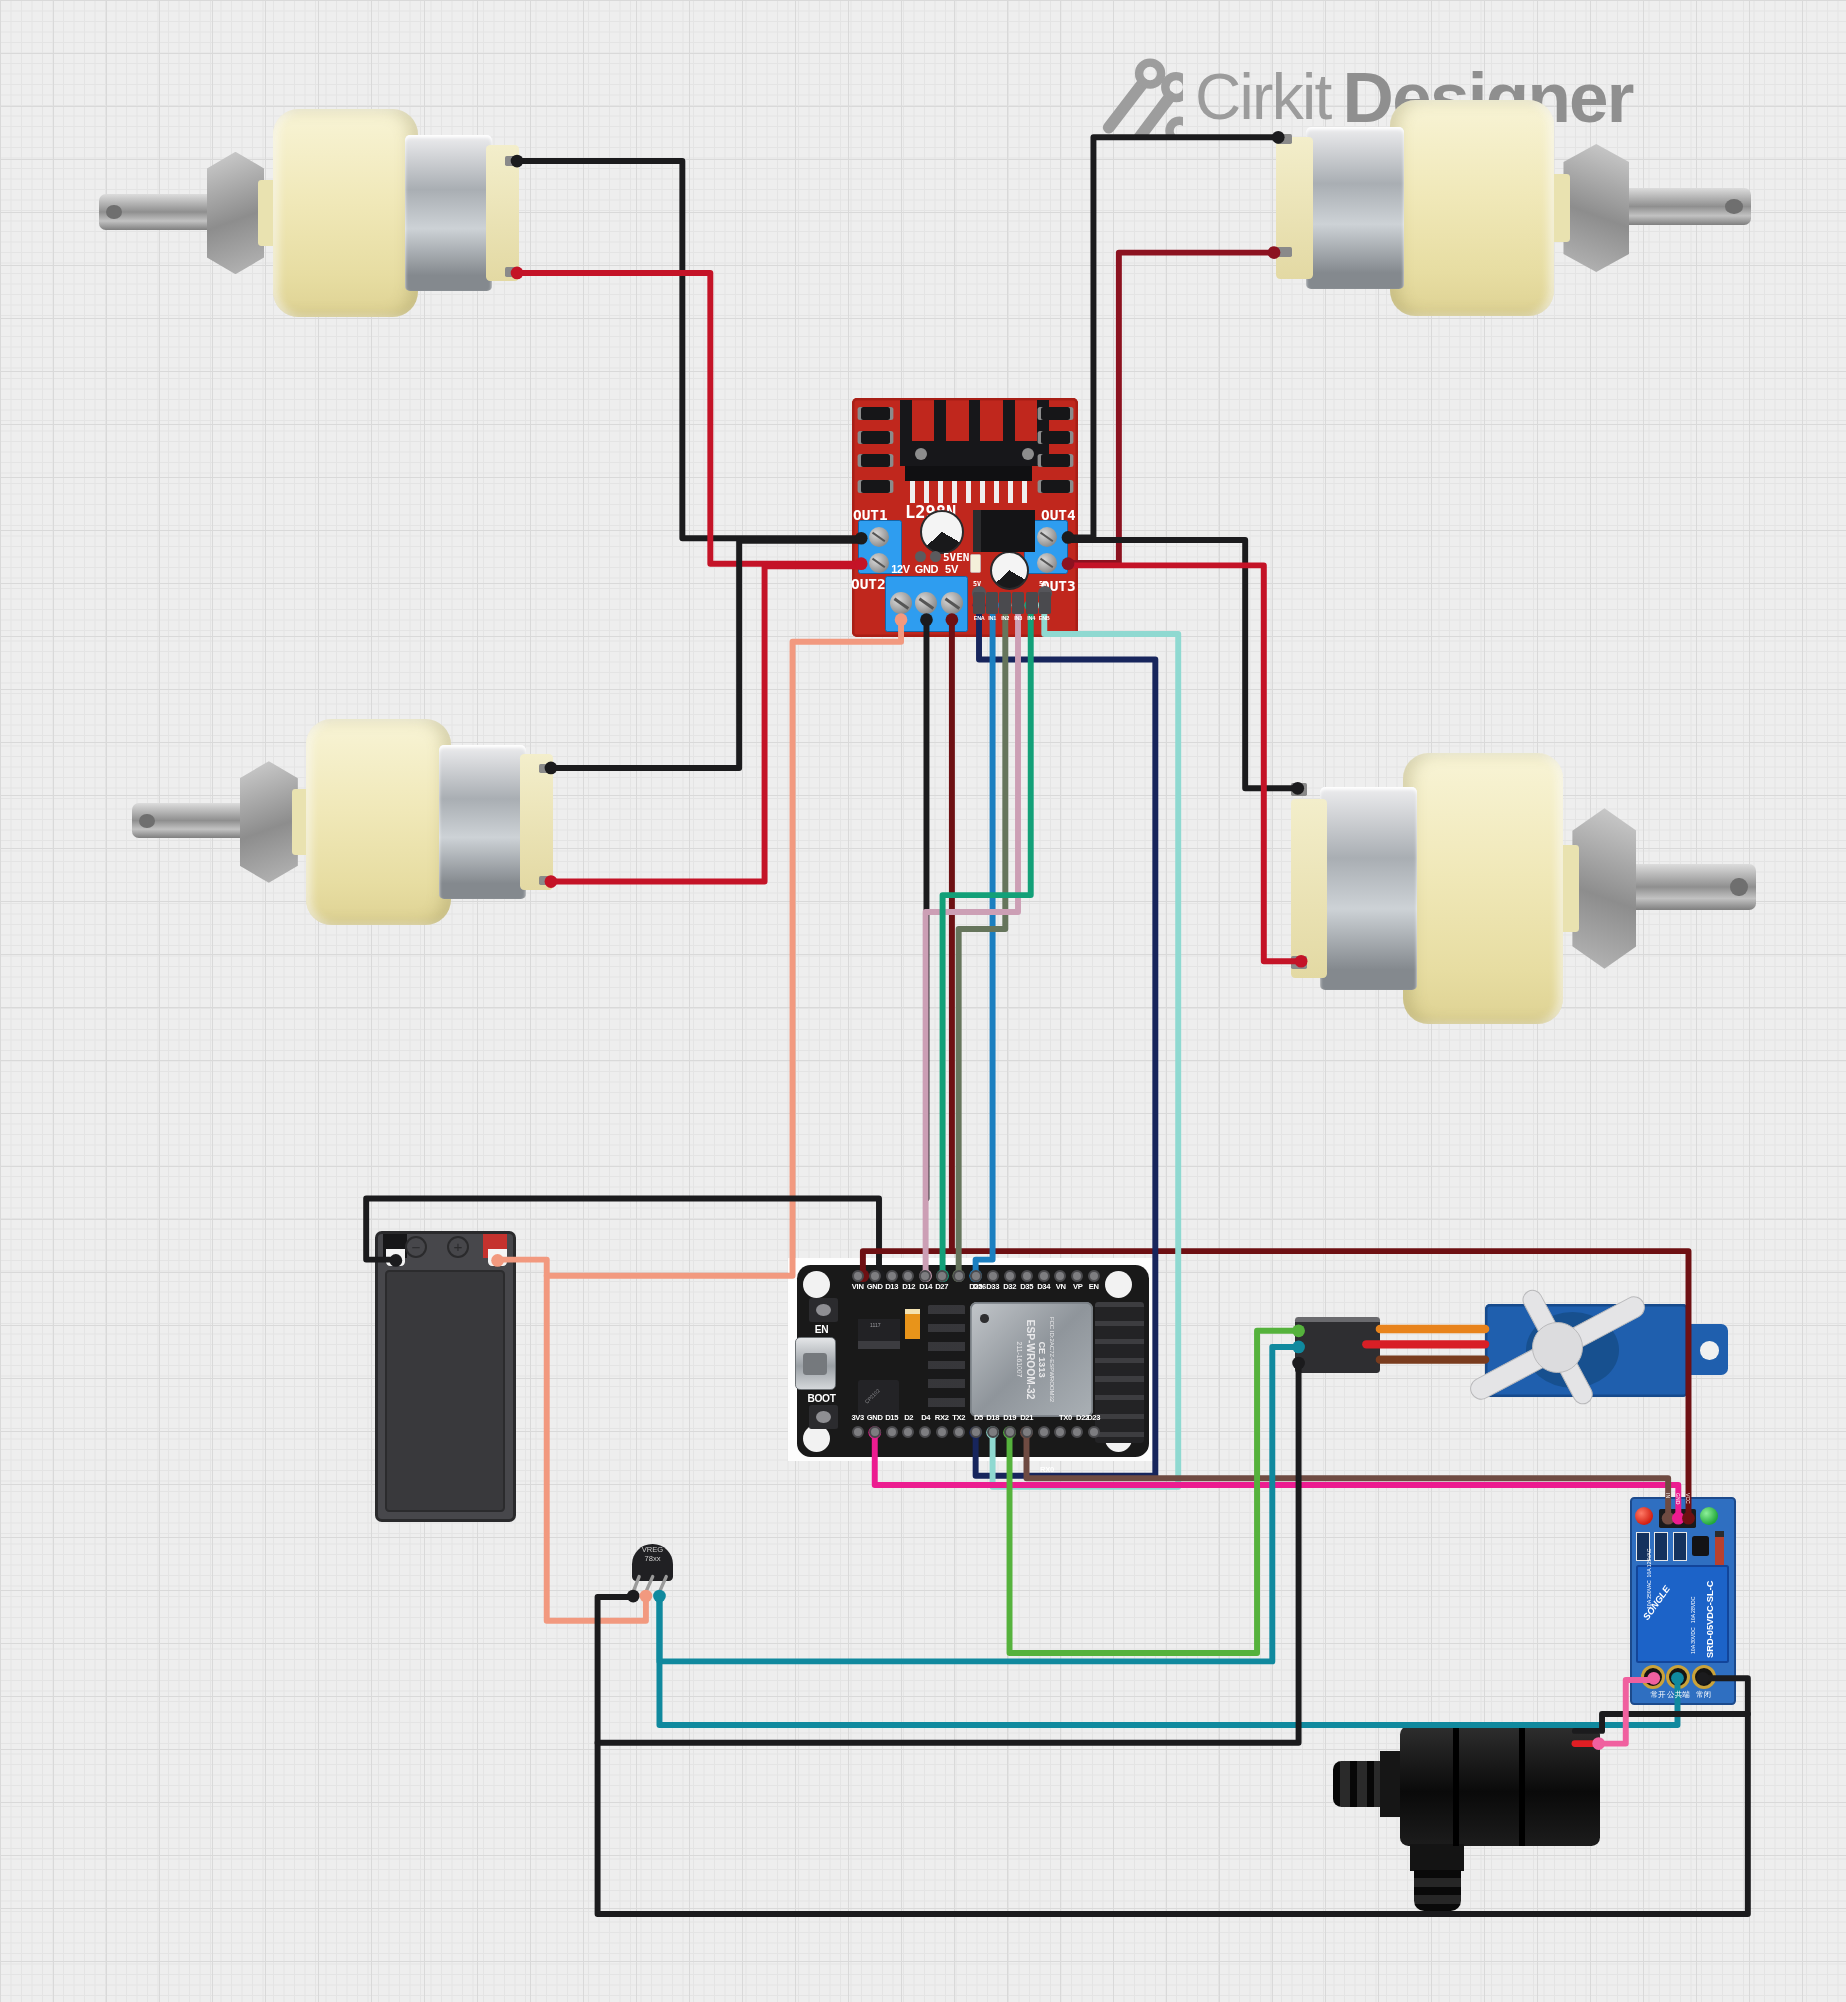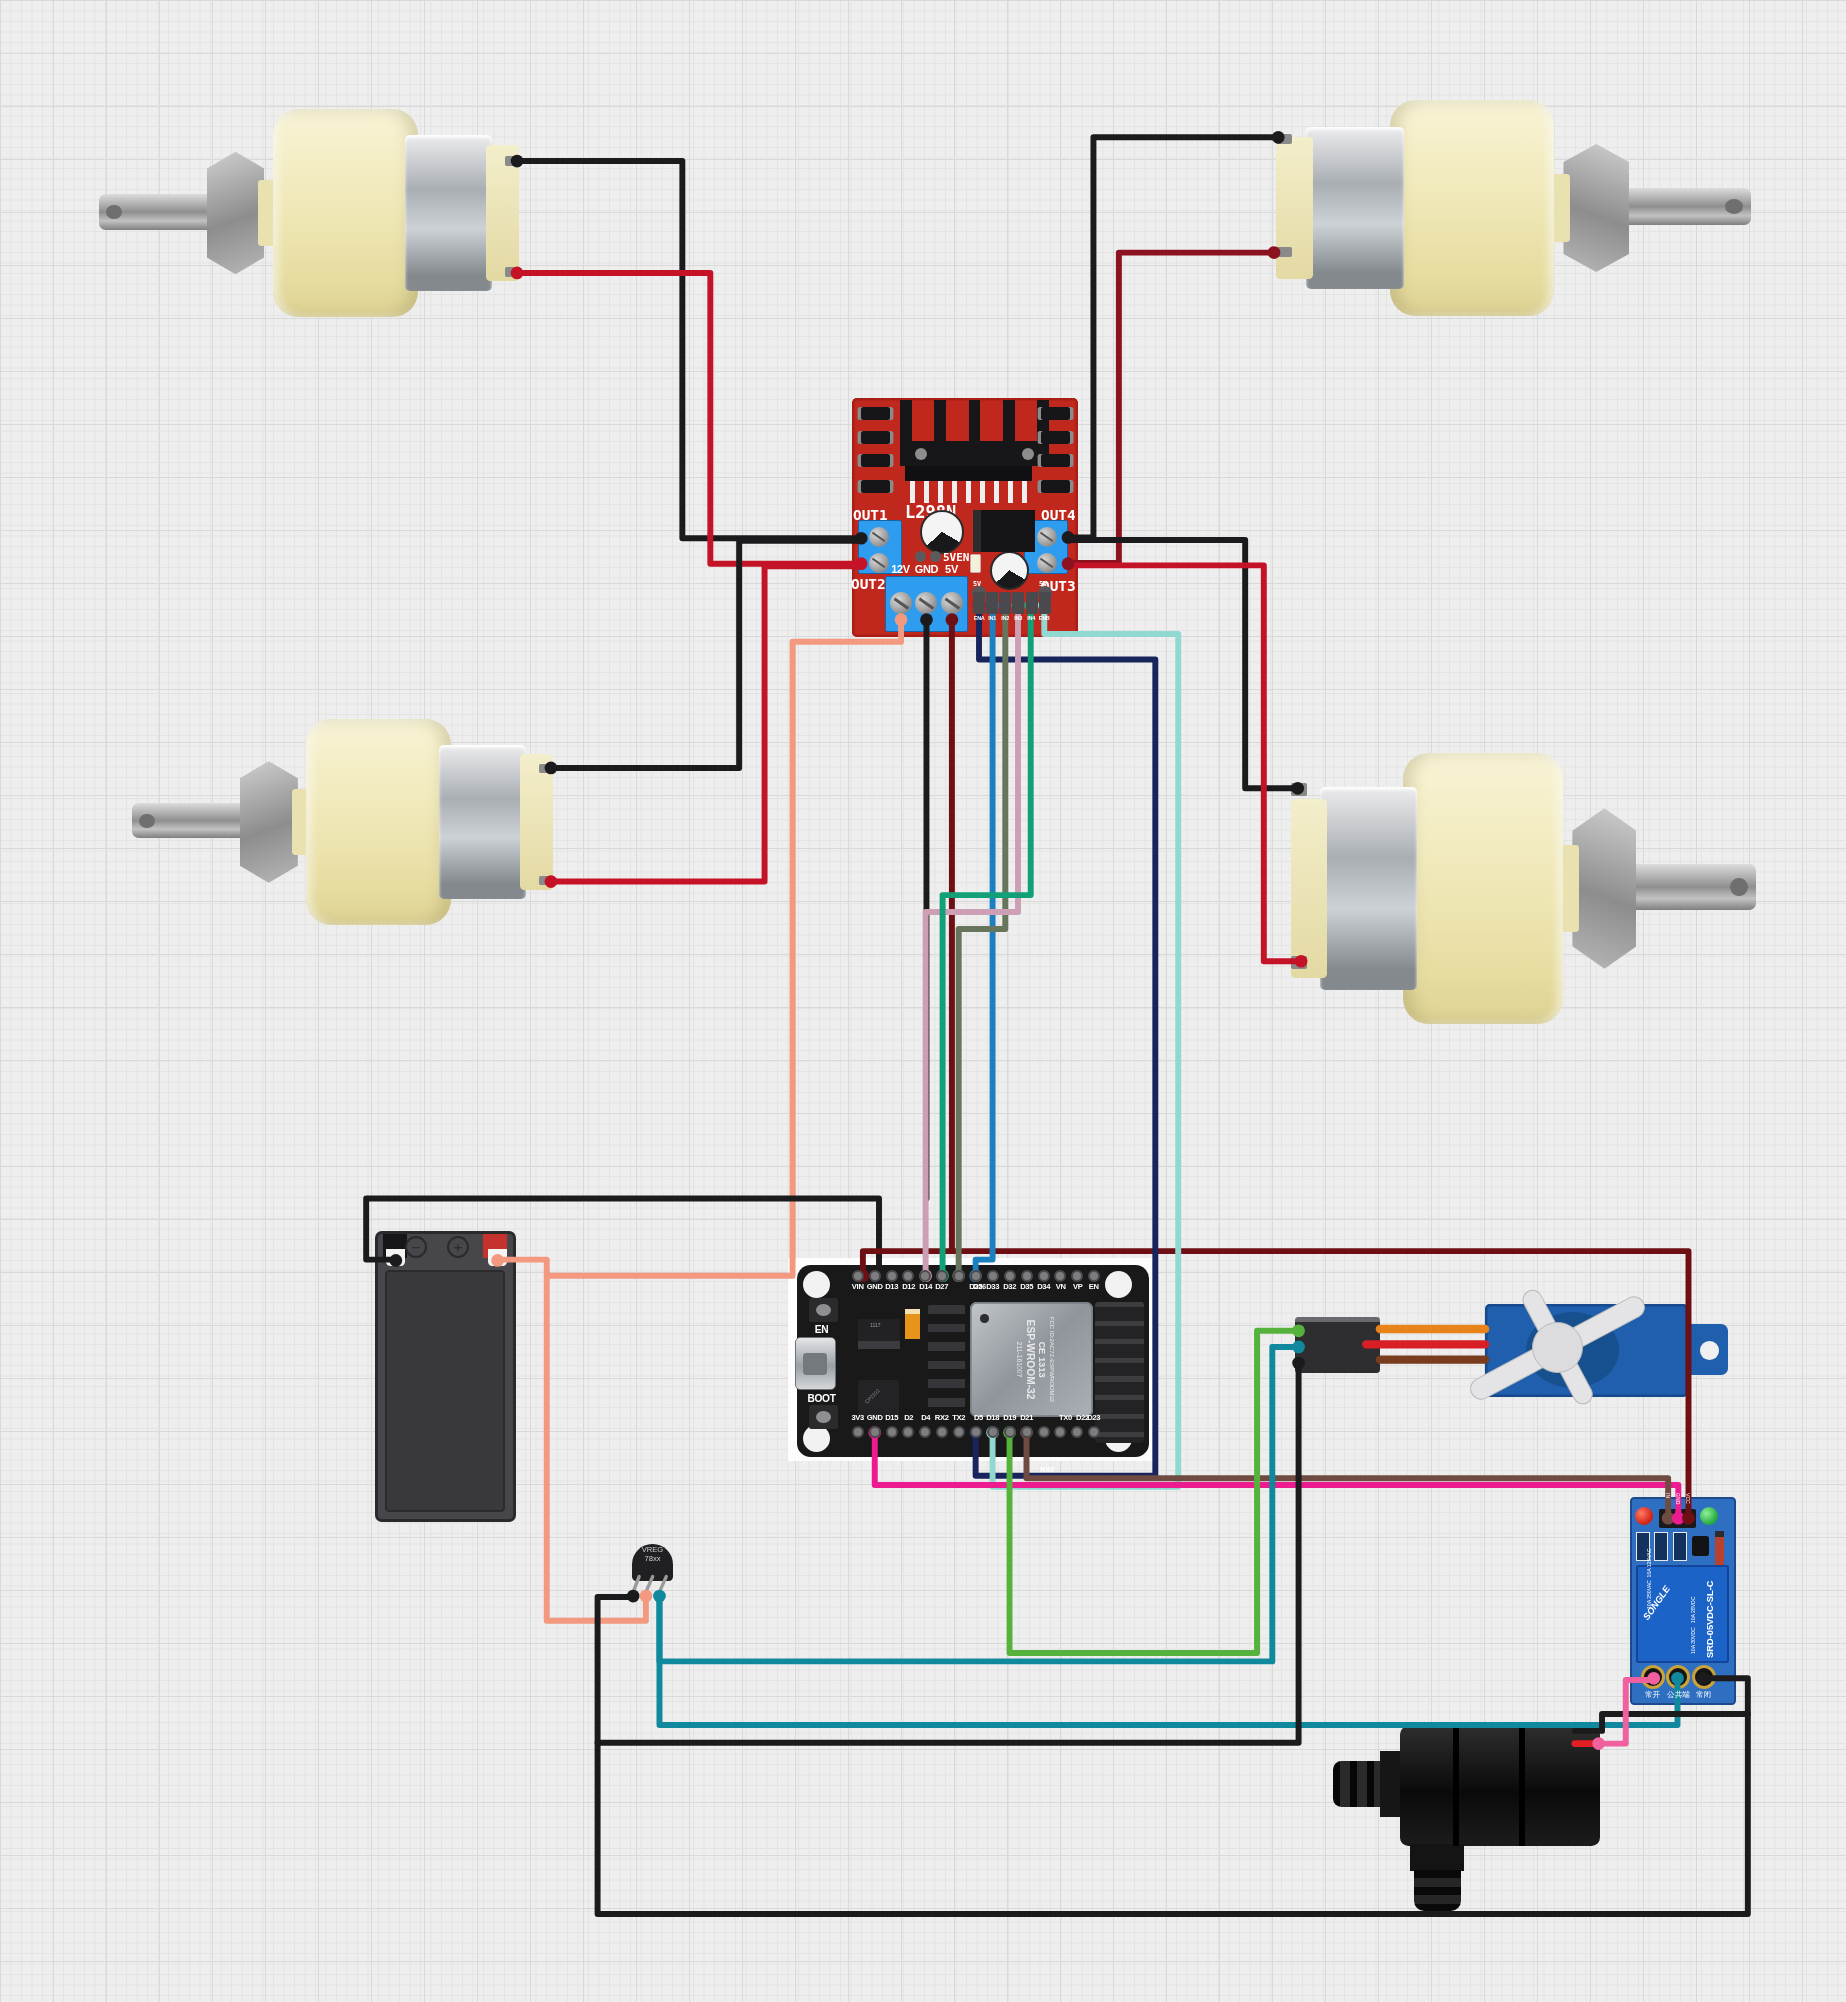--- a/index.html
+++ b/index.html
@@ -57,20 +57,35 @@
   .relay-text{color:#fff;white-space:nowrap;}
   .gold-term{border-radius:50%;background:#141414;border:3.4px solid #c9a23a;box-sizing:border-box;}
   
   .tiny{font-size:5.1px;color:#fff;}
 </style>
 </head>
 <body>
 
 <div id="scene">
 
+  <div id="logo" class="abs" style="left:1102px;top:53px;">
+    <span>
+      <svg width="81" height="85" viewBox="0 0 96 100">
+        <g stroke="#9d9d9d" fill="none" stroke-linecap="round">
+          <line x1="8" y1="88" x2="48" y2="36" stroke-width="14"></line>
+          <circle cx="57" cy="24" r="13" stroke-width="10"></circle>
+          <line x1="44" y1="100" x2="80" y2="52" stroke-width="14"></line>
+          <circle cx="88" cy="40" r="13" stroke-width="10"></circle>
+          <circle cx="92" cy="92" r="12" stroke-width="10"></circle>
+        </g>
+      </svg>
+    </span>
+    <span class="logo-t1">Cirkit</span>
+    <span class="logo-t2">Designer</span>
+  </div>
 
   <div class="motor abs" style="left:103px;top:95px;width:414px;height:236px;">
     <div class="m-shaft">
         <div class="m-hole"></div>
       </div>
       <div class="m-hex"></div>
       <div class="m-spacer"></div>
     <div class="m-drum"></div>
       <div class="m-can"></div>
       <div class="m-cap"></div>
@@ -416,18 +431,18 @@
       <div class="abs" style="left: 1026px; top: 592px; width: 12px; height: 22px; background: rgb(74, 74, 78); border-radius: 1.7px;"></div>
       <div class="abs pin-label" style="left: 1021px; top: 615px; width: 20.3px; font-size: 5.5px; text-align: center;">IN4</div>
       <div class="abs" style="left: 1039px; top: 592px; width: 12px; height: 22px; background: rgb(74, 74, 78); border-radius: 1.7px;"></div>
       <div class="abs pin-label" style="left: 1034px; top: 615px; width: 20.3px; font-size: 5.5px; text-align: center;">ENB</div>
       <div class="abs pin-label" style="left: 882px; top: 563px; width: 37px; font-size: 11px;">12V</div>
       <div class="abs pin-label" style="left: 908px; top: 563px; width: 37px; font-size: 11px;">GND</div>
       <div class="abs pin-label" style="left: 933px; top: 563px; width: 37px; font-size: 11px;">5V</div>
       <div class="abs" style="left: 1665px; top: 1493px; font-size: 5.1px; color: rgb(255, 255, 255); writing-mode: vertical-rl;">IN</div>
       <div class="abs" style="left: 1675px; top: 1493px; font-size: 5.1px; color: rgb(255, 255, 255); writing-mode: vertical-rl;">GND</div>
       <div class="abs" style="left: 1685px; top: 1493px; font-size: 5.1px; color: rgb(255, 255, 255); writing-mode: vertical-rl;">VCC</div>
-      <div class="abs" style="left: 1632px; top: 1690px; width: 41px; font-size: 7.6px; color: rgb(255, 255, 255); text-align: center;">常开</div>
+      <div class="abs" style="left: 1632px; top: 1690px; width: 52px; font-size: 7.6px; color: rgb(255, 255, 255); text-align: center;">常开</div>
       <div class="abs" style="left: 1658px; top: 1690px; width: 41px; font-size: 7.6px; color: rgb(255, 255, 255); text-align: center;">公共端</div>
       <div class="abs" style="left: 1683px; top: 1690px; width: 41px; font-size: 7.6px; color: rgb(255, 255, 255); text-align: center;">常闭</div>
     </div>
 </div>
 
 
 </body></html>

